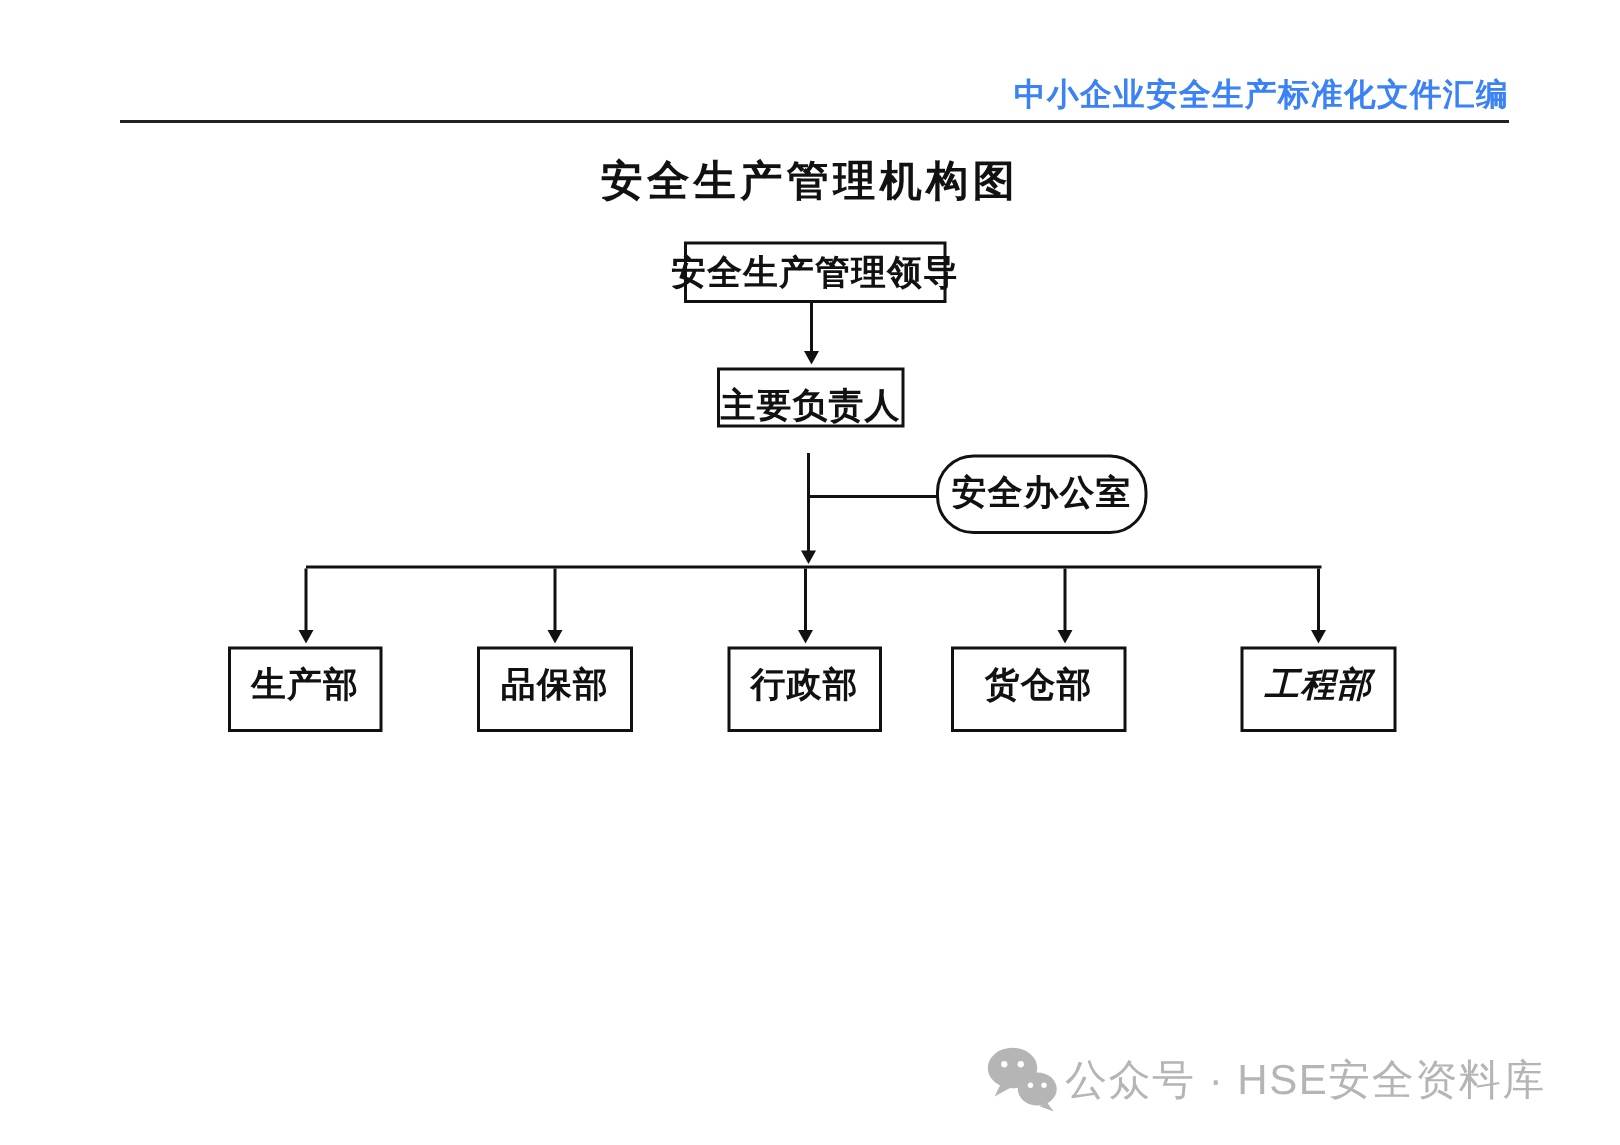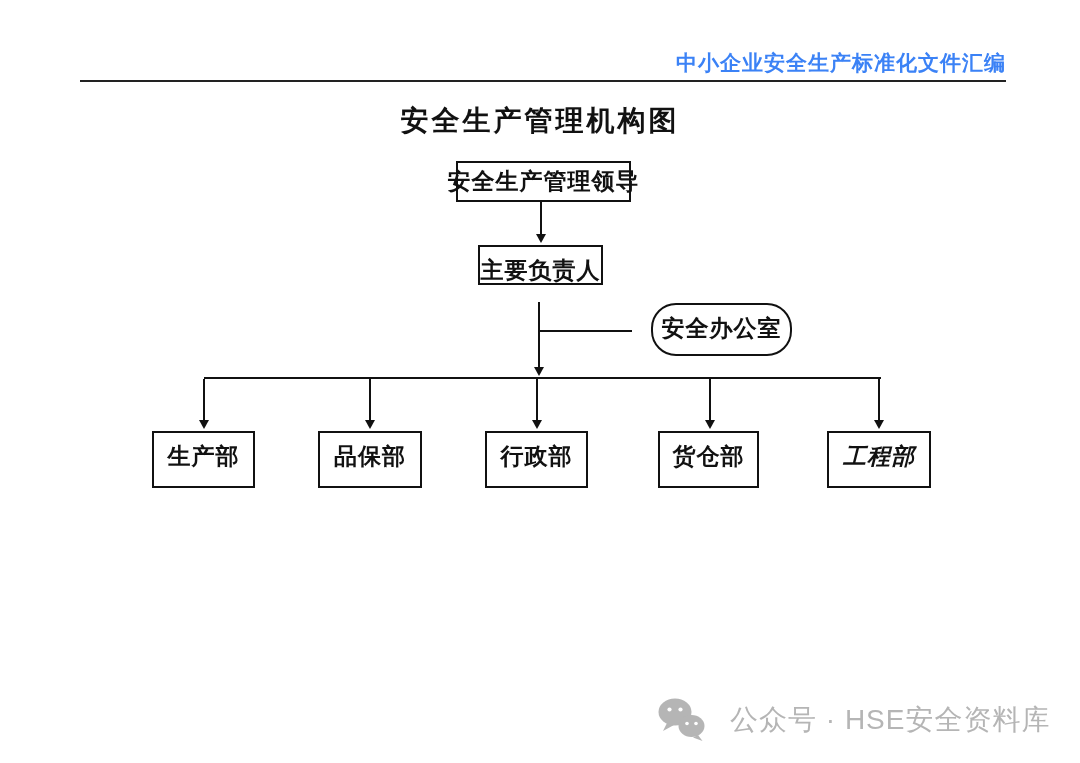--- a/index.html
+++ b/index.html
@@ -22,26 +22,26 @@
   
   .obox{
     position:absolute;border:2px solid #111;background:#fff;box-sizing:border-box;
     font-size:23px;font-weight:bold;color:#111;letter-spacing:1px;
     text-align:center;white-space:nowrap;
   }
   .obox.center-v{display:flex;align-items:center;justify-content:center;}
   .obox.top-v{padding-top:8px;}
   #box-top{left:456px;top:161px;width:175px;height:41px;}
   #box-manager{left:478px;top:245px;width:125px;height:40px;}
-  #box-office{left:651px;top:303px;width:141px;height:53px;border-radius:25px;}
+  #box-office{left:624px;top:303px;width:141px;height:53px;border-radius:25px;}
   .dept{top:431px;height:57px;}
   #dept-0{left:152px;width:103px;}
   #dept-1{left:318px;width:104px;}
   #dept-2{left:485px;width:103px;}
-  #dept-3{left:658px;width:101px;}
+  #dept-3{left:634px;width:117px;}
   #dept-4{left:827px;width:104px;font-style:italic;}
   
   .vline,.varrow{position:absolute;width:2px;background:#111;}
   .hline{position:absolute;height:2px;background:#111;}
   .varrow::after{
     content:'';position:absolute;left:-4px;bottom:-8px;width:0;height:0;
     border-left:5px solid transparent;border-right:5px solid transparent;
     border-top:9px solid #111;
   }
   #arrow-top-manager{left:540px;top:202px;height:33px;}
@@ -50,21 +50,21 @@
   #branch-line{left:204px;top:377px;width:677px;}
   .branch-arrow{top:379px;height:42px;}
   #barrow-0{left:203px;}
   #barrow-1{left:369px;}
   #barrow-2{left:536px;}
   #barrow-3{left:709px;}
   #barrow-4{left:878px;}
   
   .watermark{
     position:absolute;left:658px;top:696px;height:48px;
-    display:flex;align-items:center;gap:24px;
+    display:flex;align-items:center;gap:4px;
   }
   .wm-text{
     font-family:"Liberation Sans","DejaVu Sans",sans-serif;
     font-size:28px;color:#b5b5b5;letter-spacing:1px;white-space:nowrap;
   }
   .wm-icon{width:48px;height:44px;flex:0 0 auto;}
 </style>
 </head>
 <body>
 

